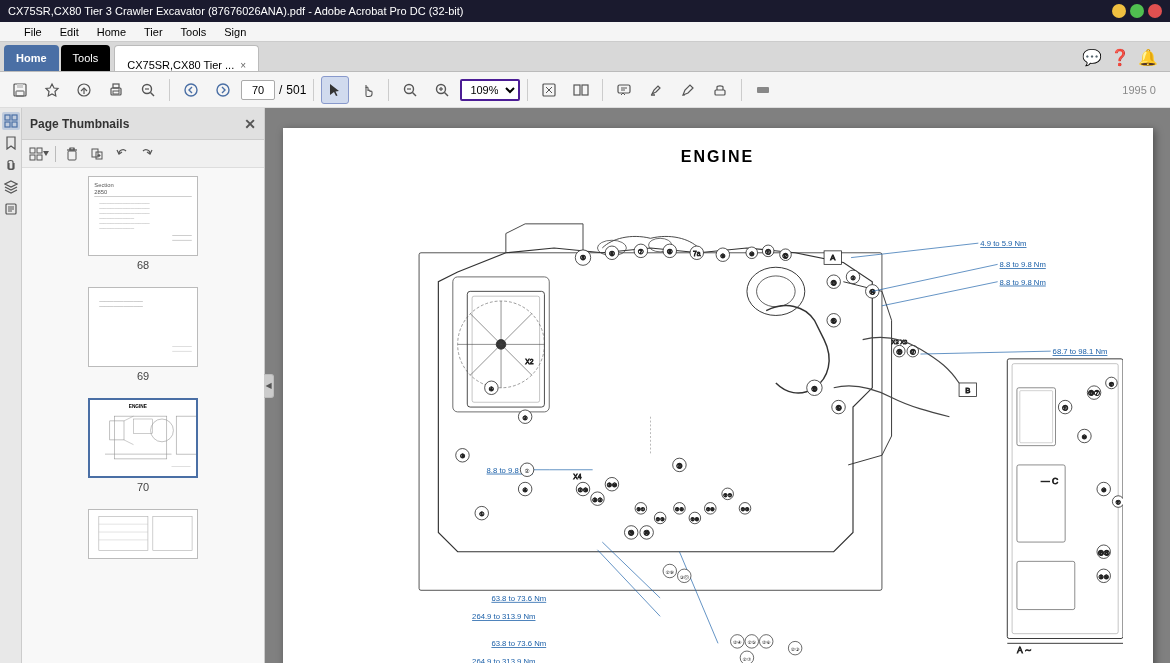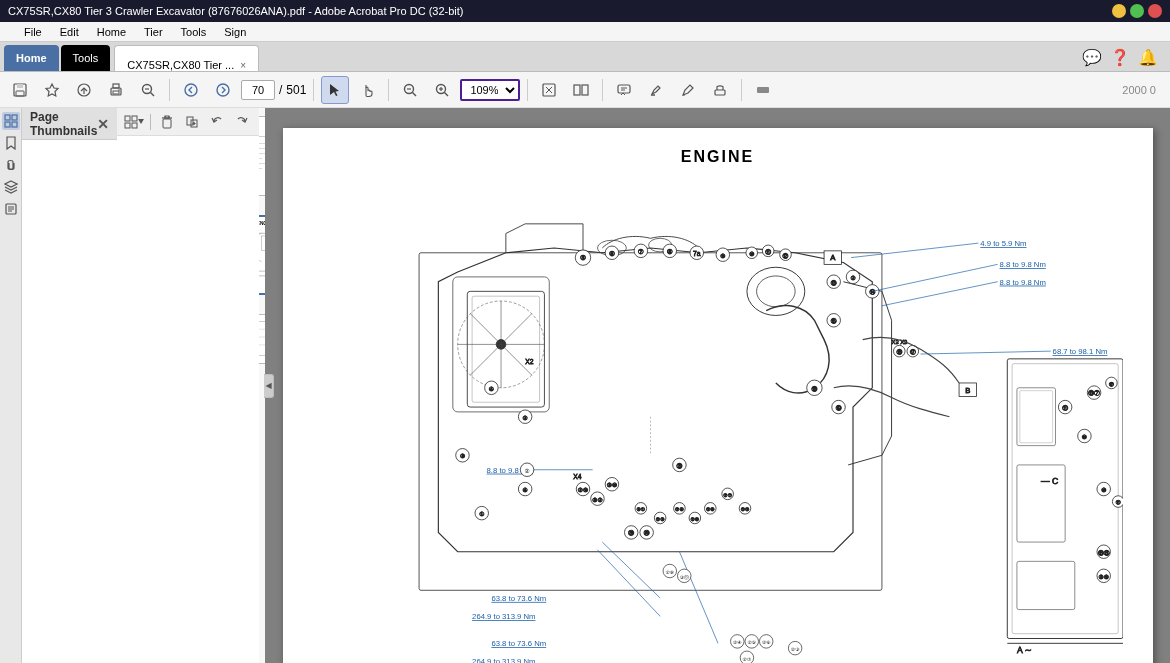--- a/index.html
+++ b/index.html
@@ -170,20 +170,21 @@
       border-radius: 2px;
     }
     .strip-icon.active { background: #c0ccde; }
 
     
     #sidebar {
       width: 243px;
       background: #fff;
       border-right: 1px solid #ccc;
       display: flex;
+      flex-direction: column;
       position: relative;
     }
     #sidebar-header {
       height: 32px;
       background: #e0e0e0;
       display: flex;
       align-items: center;
       justify-content: space-between;
       padding: 0 8px;
       border-bottom: 1px solid #ccc;
@@ -214,21 +215,21 @@
     .tn-sep { width: 1px; height: 16px; background: #bbb; margin: 0 2px; }
 
     #thumbnail-list {
       flex: 1;
       overflow-y: scroll;
       overflow-x: hidden;
       padding: 8px 12px;
       display: flex;
       flex-direction: column;
       align-items: center;
-      gap: 4px;
+      gap: 16px;
       background: #f8f8f8;
     }
     .thumb-item {
       display: flex;
       flex-direction: column;
       align-items: center;
       gap: 3px;
       cursor: pointer;
     }
     .thumb-page {
@@ -506,21 +507,21 @@
   </div>
 
   <div class="tb-sep"></div>
 
   <div class="tb-btn" title="Redact">
     <svg width="16" height="16" viewBox="0 0 16 16">
         <rect x="2" y="5" width="12" height="6" rx="1" fill="#888"></rect>
       </svg>
   </div>
 
-  <div style="margin-left:auto; font-size:11px; color:#888; padding-right:8px;">2000 0</div>
+  <div style="margin-left:auto; font-size:11px; color:#888; padding-right:8px;">1995 0</div>
 </div>
 
 <div id="main-area">
 
   <div id="left-strip">
     <div class="strip-icon active" title="Page Thumbnails">
       <svg width="14" height="14" viewBox="0 0 14 14">
           <rect x="1" y="1" width="5" height="5" fill="none" stroke="#4a6fa5" stroke-width="1.2"></rect>
           <rect x="8" y="1" width="5" height="5" fill="none" stroke="#4a6fa5" stroke-width="1.2"></rect>
           <rect x="1" y="8" width="5" height="5" fill="none" stroke="#4a6fa5" stroke-width="1.2"></rect>
@@ -623,20 +624,31 @@
             <text x="10" y="43" font-size="4" fill="#777">—————————</text>
             <text x="10" y="48" font-size="4" fill="#777">—————————————</text>
             <text x="10" y="53" font-size="4" fill="#777">—————————</text>
             <line x1="85" y1="60" x2="105" y2="60" stroke="#999" stroke-width="0.5"></line>
             <line x1="85" y1="65" x2="105" y2="65" stroke="#999" stroke-width="0.5"></line>
           </svg>
         </div>
         <span class="thumb-num">68</span>
       </div>
 
+      <div class="thumb-item">
+        <div class="thumb-page">
+          <svg class="th-svg" viewBox="0 0 110 80">
+            <text x="10" y="15" font-size="5" fill="#888">—————————</text>
+            <text x="10" y="20" font-size="5" fill="#888">—————————</text>
+            <line x1="85" y1="60" x2="105" y2="60" stroke="#bbb" stroke-width="0.5"></line>
+            <line x1="85" y1="65" x2="105" y2="65" stroke="#bbb" stroke-width="0.5"></line>
+          </svg>
+        </div>
+        <span class="thumb-num">69</span>
+      </div>
 
       <div class="thumb-item">
         <div class="thumb-page active-page">
           <svg class="th-svg" viewBox="0 0 110 80">
             <text x="40" y="8" font-size="5" font-weight="bold" fill="#000">ENGINE</text>
 
             <g transform="translate(15,12)" opacity="0.7">
               <rect x="10" y="5" width="55" height="45" fill="none" stroke="#666" stroke-width="0.6"></rect>
               <ellipse cx="60" cy="20" rx="12" ry="12" fill="none" stroke="#666" stroke-width="0.6"></ellipse>
               <rect x="5" y="10" width="15" height="20" fill="none" stroke="#666" stroke-width="0.6"></rect>

